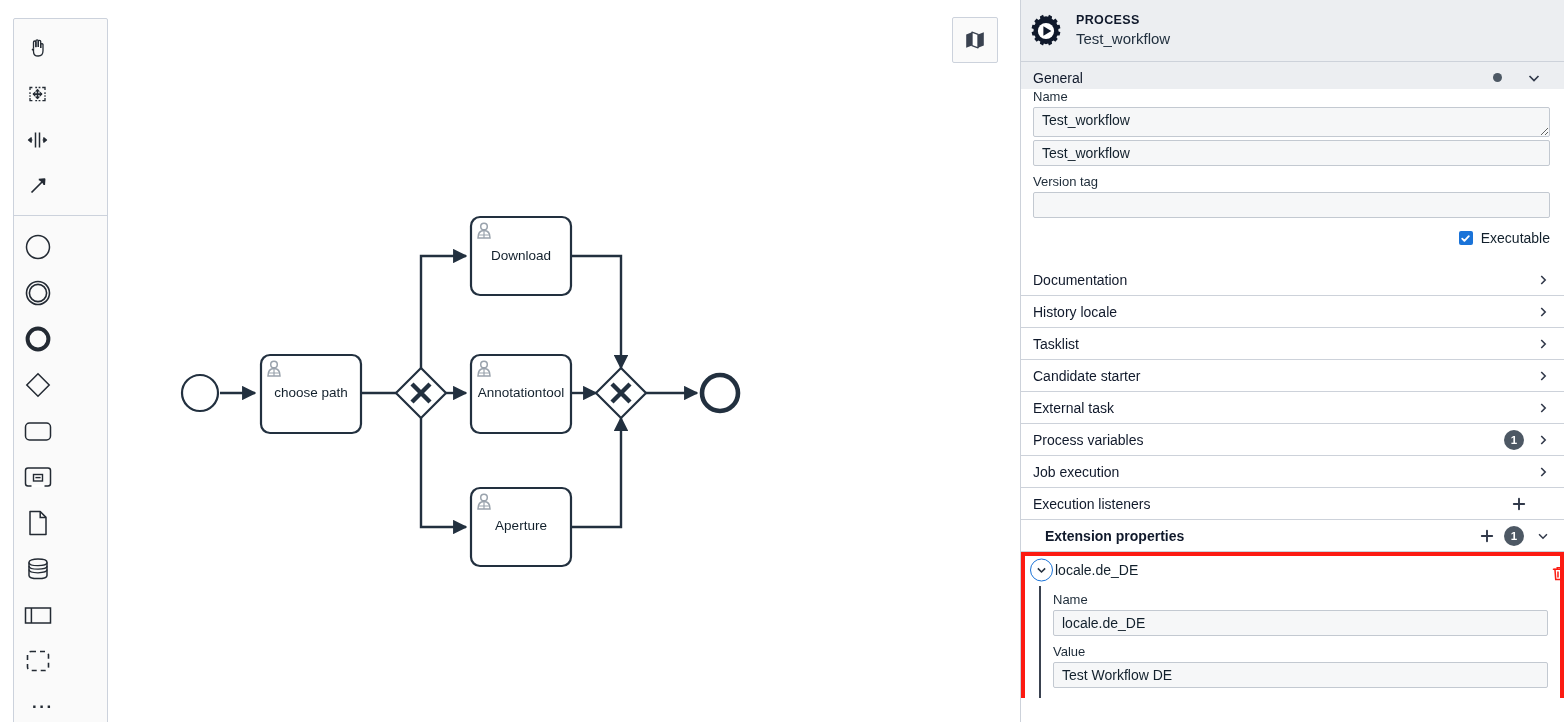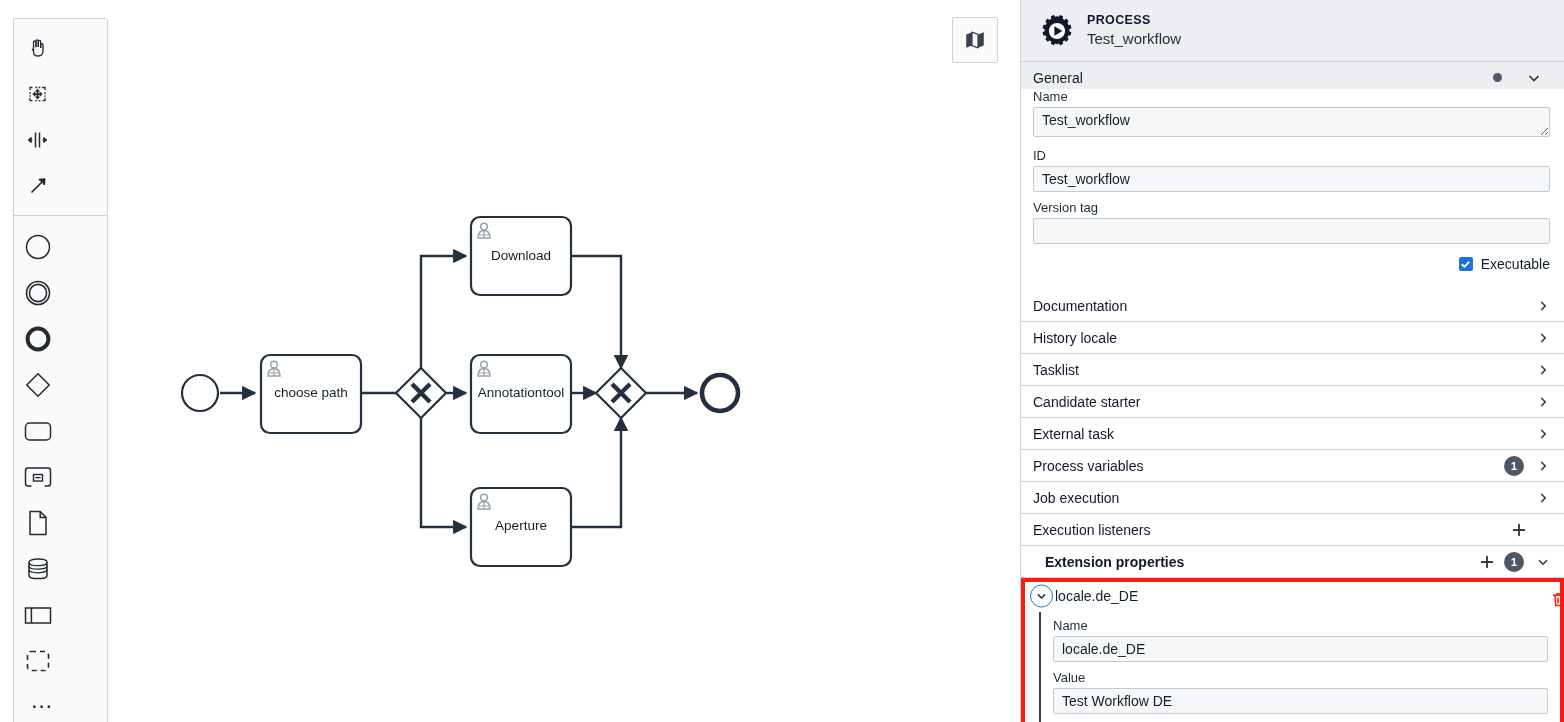--- a/index.html
+++ b/index.html
@@ -77,21 +77,21 @@
     border-left: 1px solid #cdd2da;
     box-sizing: border-box;
     overflow: hidden;
     font-size: 14px;
     color: #1d2b38;
   }
   #panel-header {
     display: flex;
     align-items: center;
     gap: 13px;
-    padding: 12px 16px 11px 19px;
+    padding: 12px 16px 11px 8px;
     background: #eceef1;
     border-bottom: 1px solid #cdd2da;
     box-sizing: border-box;
     height: 62px;
   }
   #panel-header .hdr-text { line-height: 1.25; }
   .hdr-type {
     font-size: 12.5px;
     font-weight: 700;
     letter-spacing: 0.35px;
@@ -467,21 +467,20 @@
             <svg width="16" height="16" viewBox="0 0 16 16" fill="none" stroke="#31394a" stroke-width="1.7">
                 <path d="M3.5 6 8 10.5 12.5 6"></path>
               </svg>
           </span>
         </div>
 
         <div class="form-area" style="margin-top:-13px;">
           <div class="field-label">Name</div>
           <textarea class="textarea-input" spellcheck="false" style="">Test_workflow</textarea>
 
-          <div class="field-label">ID</div>
           <input class="text-input" type="text" spellcheck="false" value="Test_workflow" style="">
 
           <div class="field-label">Version tag</div>
           <input class="text-input" type="text" spellcheck="false" style="">
 
           <div class="checkbox-row">
             <span class="cbx">
               <svg width="11" height="11" viewBox="0 0 12 12" fill="none" stroke="#ffffff" stroke-width="2" stroke-linecap="round" stroke-linejoin="round">
                   <path d="M2.4 6.2 4.8 8.6 9.6 3.4"></path>
                 </svg>

